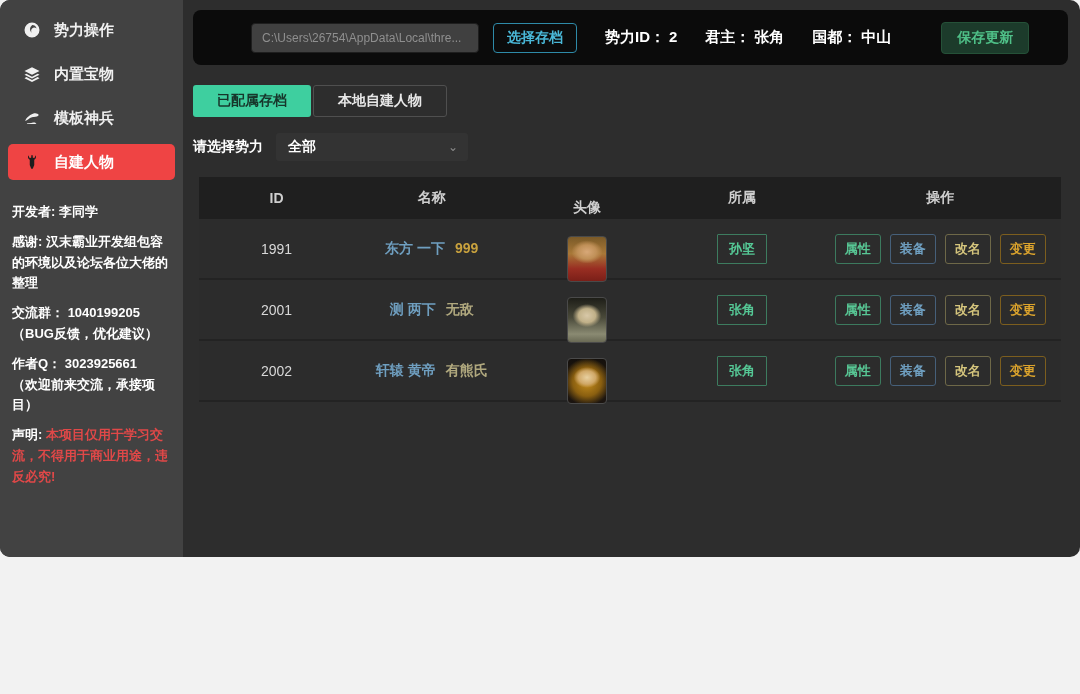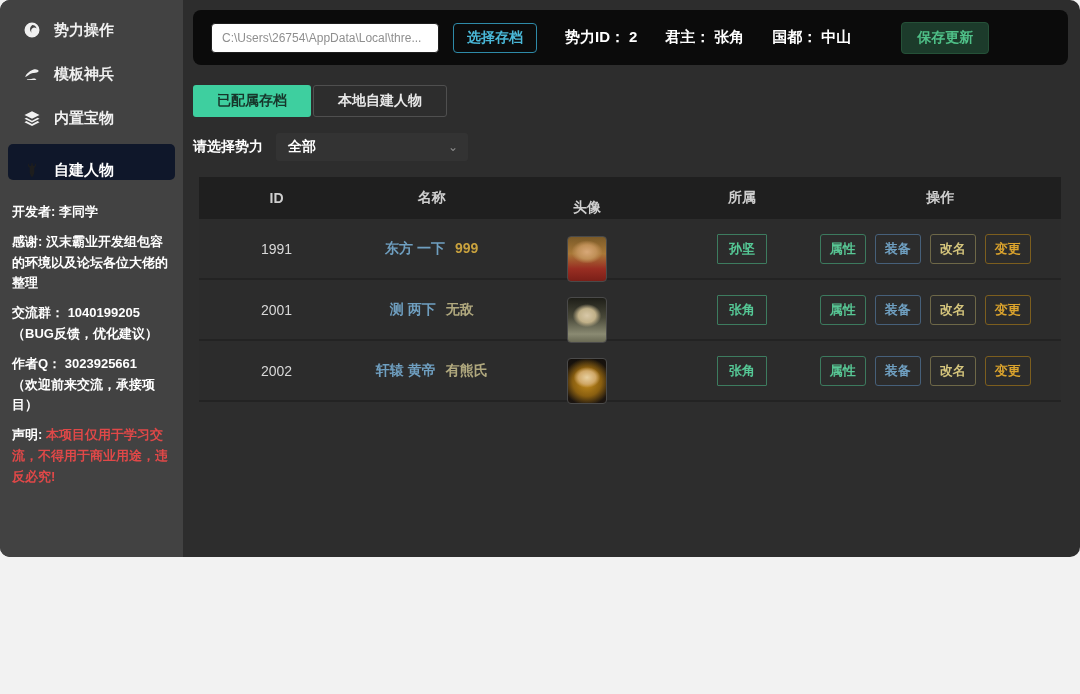--- a/index.html
+++ b/index.html
@@ -8,37 +8,38 @@
     width:1080px; height:557px; background:#2d2d2d; border-radius:10px;
     overflow:hidden; display:flex; position:relative;
   }
   
   .sidebar { width:183px; background:#424242; flex:0 0 183px; padding-top:12px; }
   .menu-item {
     display:flex; align-items:center; gap:12px; height:36px; margin:0 8px 8px 8px;
     padding:0 14px; color:#f0f0f0; font-size:15px; font-weight:700; border-radius:5px;
     cursor:pointer; white-space:nowrap;
   }
-  .menu-item.active { background:#0f172a; color:#ffffff;align-items:flex-end; }
+  .menu-item.active { background:#ef4444; color:#ffffff; }
   .menu-item .mi { width:20px; height:20px; display:flex; align-items:center; justify-content:center; }
   .menu-item svg { width:18px; height:18px; fill:#f0f0f0; }
   .menu-item.active svg { fill:#1d1d1d; }
   .side-info { padding:14px 12px 0 12px; color:#ffffff; font-size:13px; font-weight:700; line-height:1.6; }
   .side-info p { margin-bottom:9px; }
   .side-info .red { color:#e04848; }
   
   .main { flex:1; display:flex; flex-direction:column; }
   .topbar {
     margin:10px 12px 0 10px; height:55px; background:#0b0b0b; border-radius:8px;
     display:flex; align-items:center; padding:0 18px; gap:14px;
   }
   .path-input {
-    width:228px; height:30px; background:#ffffff; border:1px solid #1e1e1e; border-radius:4px;
+    width:228px; height:30px; background:#404040; border:1px solid #1e1e1e; border-radius:4px;
     color:#8f8f8f; font-size:12px; padding:0 10px; outline:none;
     font-family:"Liberation Sans","DejaVu Sans",sans-serif;
+    margin-left:40px;
   }
   .choose-btn {
     height:30px; padding:0 13px; background:transparent; border:1px solid #2e8aa8; border-radius:4px;
     color:#4ab8d8; font-size:14px; font-weight:700; cursor:pointer;
     font-family:"Liberation Sans","DejaVu Sans",sans-serif;
   }
   .tb-label { color:#ffffff; font-size:15px; font-weight:700; margin-left:14px; white-space:nowrap; }
   .tb-label .val { margin-left:4px; }
   .save-btn {
     margin-left:36px; height:32px; padding:0 15px; background:#1c3b2b; border:1px solid #255138;
@@ -95,21 +96,21 @@
   .av-youth {
     background:
       radial-gradient(ellipse 45% 30% at 50% 42%, #e8d0a0 0%, #d0a868 50%, rgba(0,0,0,0) 78%),
       radial-gradient(circle at 50% 52%, #c8901f 0%, #8a5f10 48%, rgba(0,0,0,0) 80%),
       linear-gradient(180deg, #14100c 0%, #241a10 50%, #1a1410 100%);
   }
   .tag {
     display:inline-block; padding:5px 11px; border:1px solid #3d7c5f; border-radius:1px;
     color:#55c795; font-size:13px; font-weight:700; background:transparent;
   }
-  .actions { display:flex; gap:9px; }
+  .actions { display:flex; justify-content:center; gap:9px; }
   .abtn {
     padding:5px 9px; border-radius:3px; background:transparent; font-size:13px; font-weight:700;
     cursor:pointer; font-family:"Liberation Sans","DejaVu Sans",sans-serif;
   }
   .ab-attr  { border:1px solid #3c7a5e; color:#58c795; }
   .ab-equip { border:1px solid #46607a; color:#6f9fc0; }
   .ab-rename{ border:1px solid #6e6848; color:#d4c47c; }
   .ab-change{ border:1px solid #7c5e1e; color:#dca42d; }
 </style>
 </head>
@@ -123,32 +124,32 @@
         <span class="mi">
           <svg viewBox="0 0 24 24">
               <path d="M12 2a10 10 0 1 0 10 10A10 10 0 0 0 12 2zm0 3.5a6.5 6.5 0 0 1 6.2 4.5c-1.8-1.4-4-1.7-5.7-.4-2 1.5-2.2 4.3-.7 6.3a6.5 6.5 0 0 1 .2-10.4z"></path>
             </svg>
         </span>
         <span>势力操作</span>
       </div>
       <div class="menu-item">
         <span class="mi">
           <svg viewBox="0 0 24 24">
+              <path d="M12 3 2 8l10 5 10-5-10-5zM4.5 11.5 2 13l10 5 10-5-2.5-1.5L12 15.5l-7.5-4zM4.5 16 2 17.5l10 5 10-5L19.5 16 12 20l-7.5-4z"></path>
+            </svg>
+        </span>
+        <span>内置宝物</span>
+      </div>
+      <div class="menu-item">
+        <span class="mi">
+          <svg viewBox="0 0 24 24">
               <path d="M3 16c3-1 5-4 9-5s7 0 9-3c-1-2-4-3-7-2S8 9 6 11s-3 4-3 5zm2 3c4 0 8-1 11-1l2 2H6l-1-1z"></path>
             </svg>
         </span>
         <span>模板神兵</span>
-      </div>
-      <div class="menu-item">
-        <span class="mi">
-          <svg viewBox="0 0 24 24">
-              <path d="M12 3 2 8l10 5 10-5-10-5zM4.5 11.5 2 13l10 5 10-5-2.5-1.5L12 15.5l-7.5-4zM4.5 16 2 17.5l10 5 10-5L19.5 16 12 20l-7.5-4z"></path>
-            </svg>
-        </span>
-        <span>内置宝物</span>
       </div>
       <div class="menu-item active">
         <span class="mi">
           <svg viewBox="0 0 24 24">
               <path d="M7 3c-1 3 0 5 2 6v7l2 5h2l2-5V9c2-1 3-3 2-6l-2 4-2-1V3h-2v3l-2 1-2-4z"></path>
             </svg>
         </span>
         <span>自建人物</span>
       </div>
     </nav>

